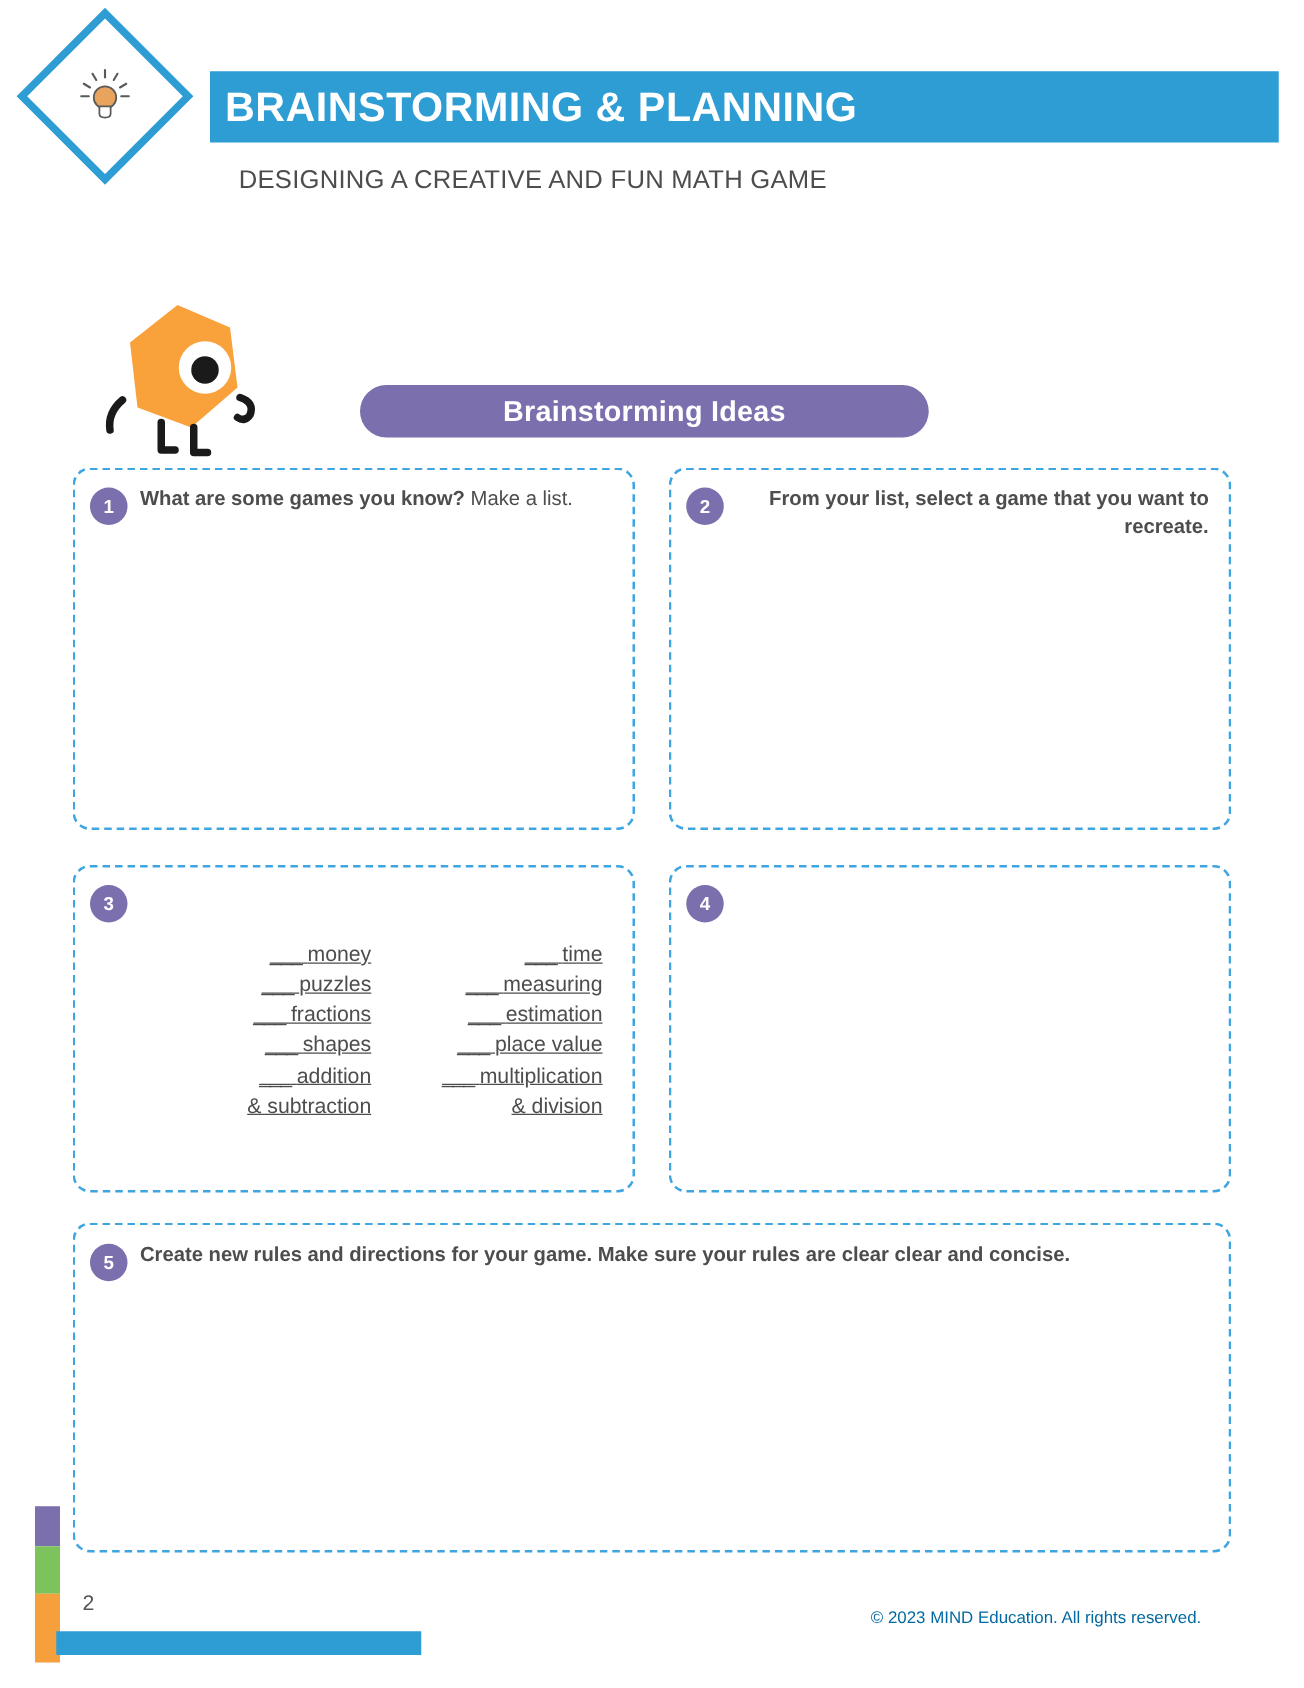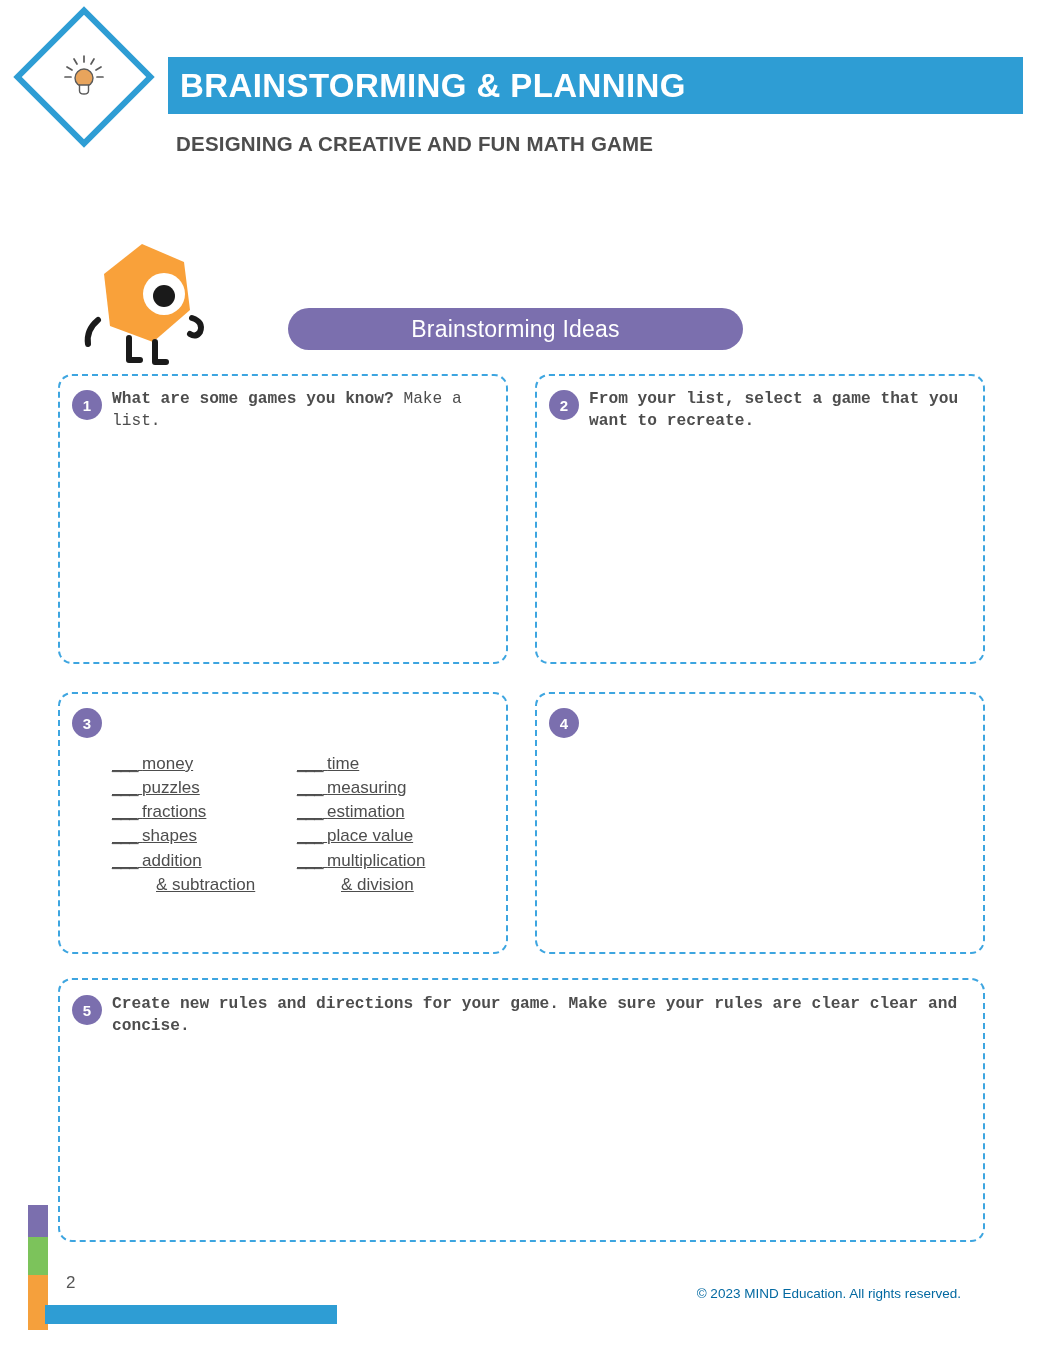--- a/index.html
+++ b/index.html
@@ -2,21 +2,21 @@
 <html><head>
 <meta charset="utf-8">
 <style>
   * { box-sizing: border-box; margin: 0; padding: 0; }
   html, body {
     width: 1043px; height: 1350px;
     background: #ffffff;
     font-family: "Liberation Sans", sans-serif;
     overflow: hidden;
   }
-  .page { position: relative; width: 981px; height: 1350px; background: #fff; }
+  .page { position: relative; width: 981px; height: 1350px; background: #fff; text-align: right; }
 
   
   .header-bar {
     position: absolute; left: 168px; top: 57px;
     width: 855px; height: 57px;
     background: #2e9dd4;
     display: flex; align-items: center;
   }
   .header-title {
     color: #ffffff;
@@ -33,43 +33,43 @@
     border: 6px solid #2e9dd4;
     transform: rotate(45deg);
     z-index: 3;
   }
   .bulb-wrap {
     position: absolute; left: 60px; top: 53px;
     width: 48px; height: 48px;
     z-index: 4;
   }
   .subtitle {
-    position: absolute; left: 176px; top: 132px;
-    font-size: 20.5px; font-weight: bold; color: #4d4d4d;
+    position: absolute; left: 191px; top: 132px;
+    font-size: 20.5px; font-weight: normal; color: #4d4d4d;
     letter-spacing: 0.2px;
   }
   .intro {
     position: absolute; left: 175px; top: 182px;
     width: 790px;
     font-size: 16.5px; color: #555555; line-height: 1.42;
   }
 
   
   .mascot { position: absolute; left: 58px; top: 238px; width: 170px; height: 140px; }
 
   
   .banner {
     position: absolute; left: 288px; top: 308px;
     width: 455px; height: 42px;
     background: #7b6fae;
     border-radius: 21px;
     display: flex; align-items: center; justify-content: center;
   }
   .banner span {
-    color: #ffffff; font-size: 23px; font-weight: normal; letter-spacing: 0.2px;
+    color: #ffffff; font-size: 23px; font-weight: bold; letter-spacing: 0.2px;
   }
 
   
   .qbox {
     position: absolute;
     border: 2.2px dashed #3da5e0;
     border-radius: 14px;
     background: #ffffff;
   }
   .box1 { left: 58px;  top: 374px;  width: 450px; height: 290px; }
@@ -81,21 +81,21 @@
   .qhead { display: flex; padding: 13px 16px 0 12px; }
   .badge {
     flex: 0 0 auto;
     width: 30px; height: 30px; border-radius: 50%;
     background: #7b6fae; color: #ffffff;
     font-size: 15px; font-weight: bold;
     display: flex; align-items: center; justify-content: center;
     margin-right: 10px; margin-top: 1px;
   }
   .qtext {
-    font-size: 16.2px; color: #4d4d4d; line-height: 1.33; font-family: Liberation Mono, monospace;
+    font-size: 16.2px; color: #4d4d4d; line-height: 1.33;
   }
   .qtext b { font-weight: bold; color: #4d4d4d; }
   .box5 .qhead { padding-top: 14px; }
   .box5 .qtext { line-height: 1.35; }
 
   
   .concepts {
     display: flex;
     padding: 14px 0 0 52px;
     font-size: 17px; color: #4d4d4d;

